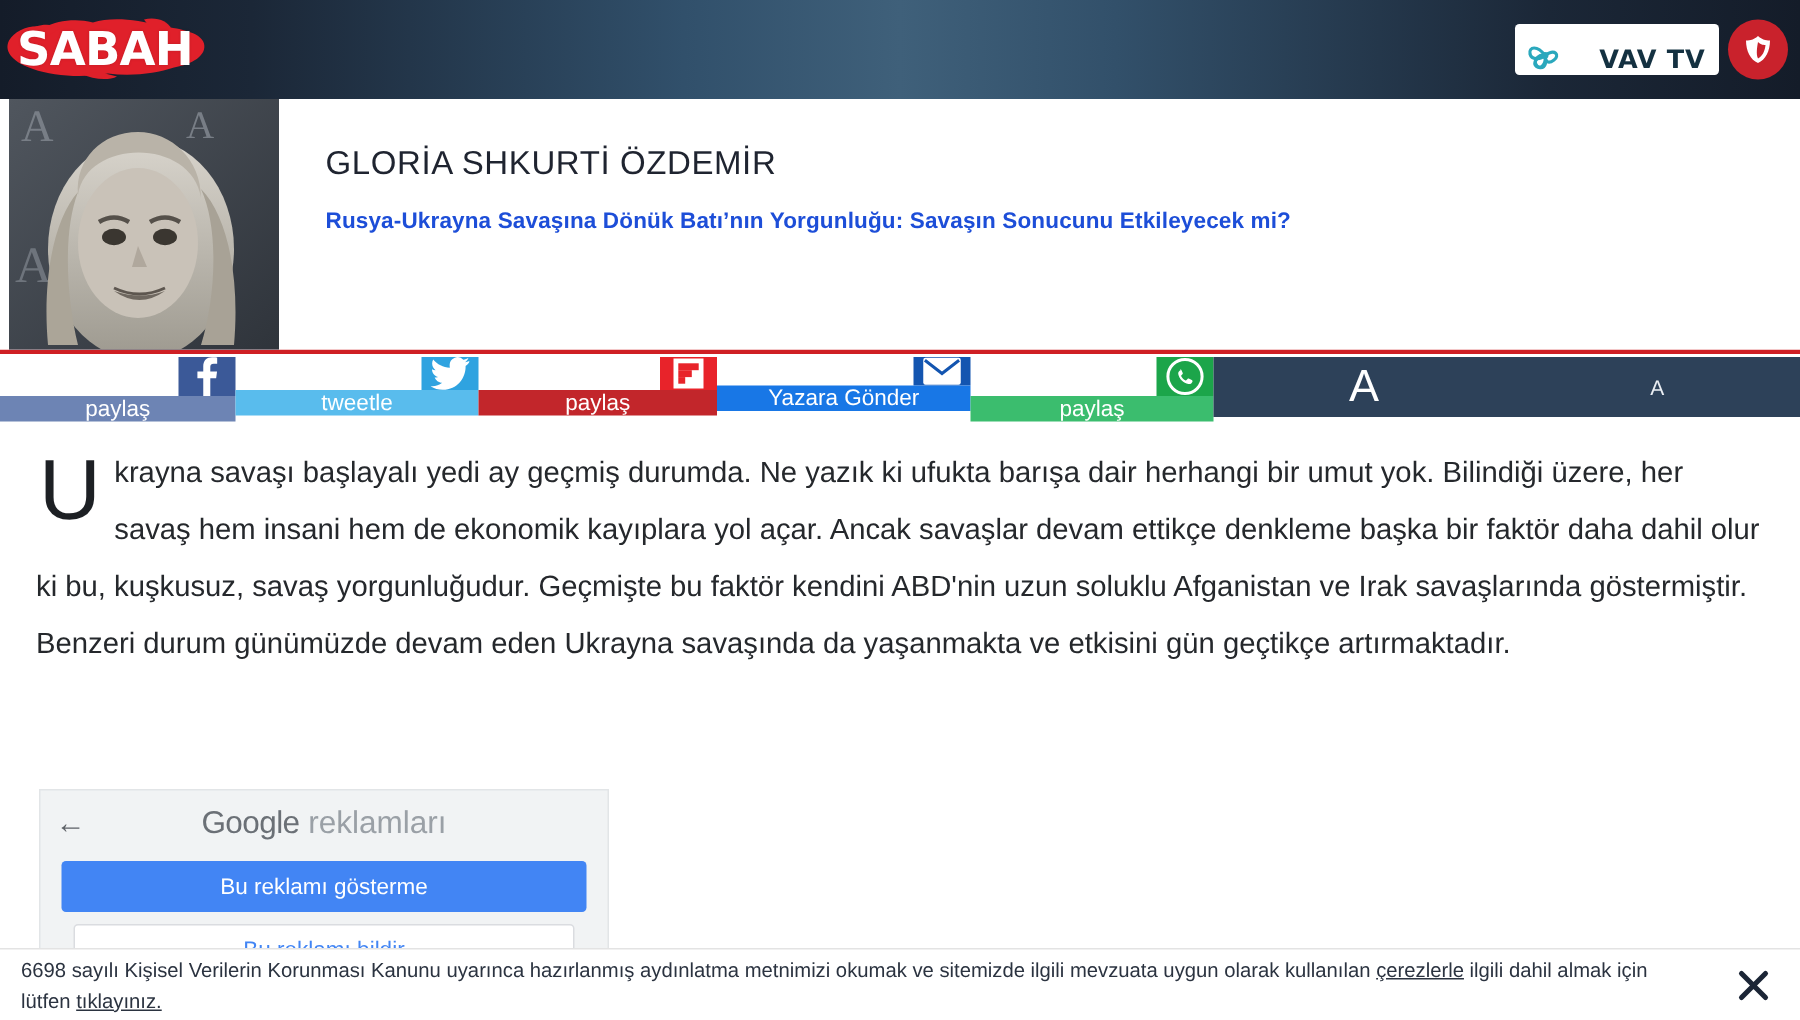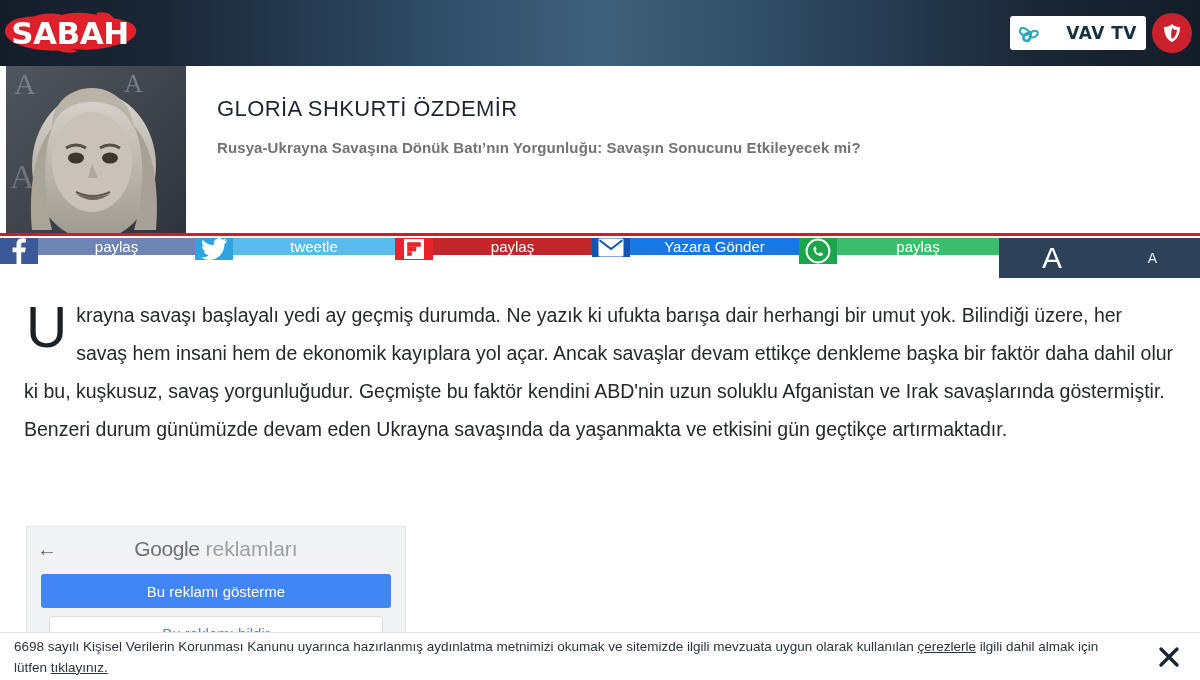--- a/index.html
+++ b/index.html
@@ -44,21 +44,21 @@
     text-shadow: 0 0 2px rgba(0,0,0,.15);
   }
 
   .hdr-right {
     position: absolute; right: 8px; top: 0; height: 66px;
     display: flex; align-items: center; gap: 6px;
   }
   .vavtv {
     background: #ffffff; border-radius: 3px;
     height: 34px; padding: 0 9px 0 6px;
-    display: flex; align-items: center; gap: 22px;
+    display: flex; align-items: flex-end; gap: 22px;
     cursor: pointer;
   }
   .vavtv-text {
     font-family: "DejaVu Sans", sans-serif;
     font-weight: bold; font-size: 17px; color: #143141;
     letter-spacing: .5px;
   }
   .redbadge {
     width: 40px; height: 40px; border-radius: 50%;
     background: #c9222c;
@@ -76,30 +76,30 @@
     overflow: hidden; position: relative;
     background: #3a4250; cursor: pointer; flex: none;
   }
   .author-meta { padding-left: 31px; padding-top: 30px; }
   .author-name {
     font-size: 22px; color: #1f2430; letter-spacing: .4px;
     font-family: "Liberation Sans", sans-serif;
   }
   .article-title {
     margin-top: 17px;
-    font-size: 15px; font-weight: bold; color: #737373;
+    font-size: 15px; font-weight: bold; color: #1d4ed8;
     letter-spacing: .1px;
   }
 
   .red-rule { height: 3px; background: #cf1f24; }
   .white-gap { height: 2px; background: #ffffff; }
 
   
   .share-bar { display: flex; height: 40px; width: 1200px; }
-  .share-seg { display: flex; height: 44px; align-items: flex-start; }
+  .share-seg { display: flex; height: 44px; align-items: flex-end; flex-direction: column; }
   .sh-icon {
     width: 38px; display: flex; align-items: center; justify-content: center;
     cursor: pointer; flex: none;
   }
   .sh-label {
     display: flex; align-items: center; justify-content: center;
     color: #ffffff; font-size: 15px; cursor: pointer;
   }
   .fontsize-seg {
     flex: 1; background: #2d4159; display: flex;

